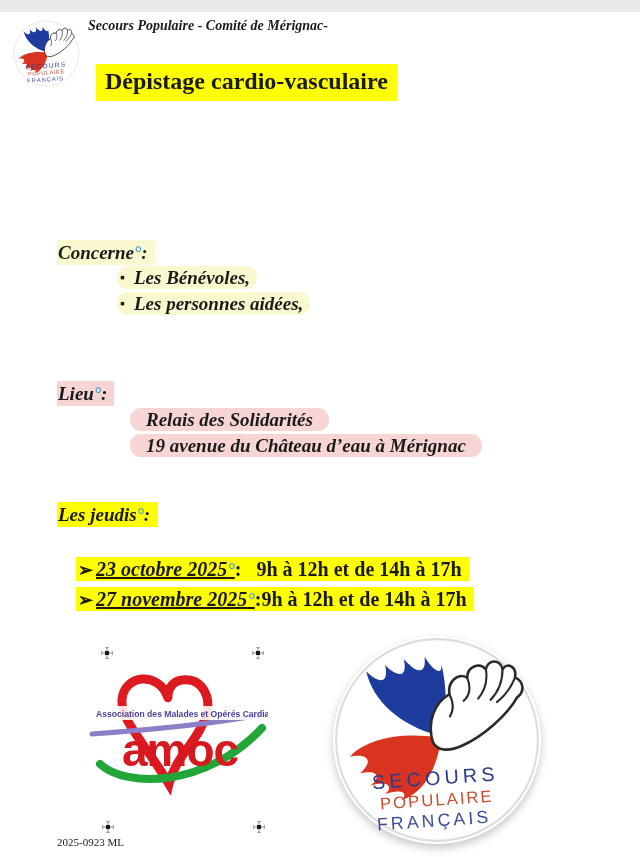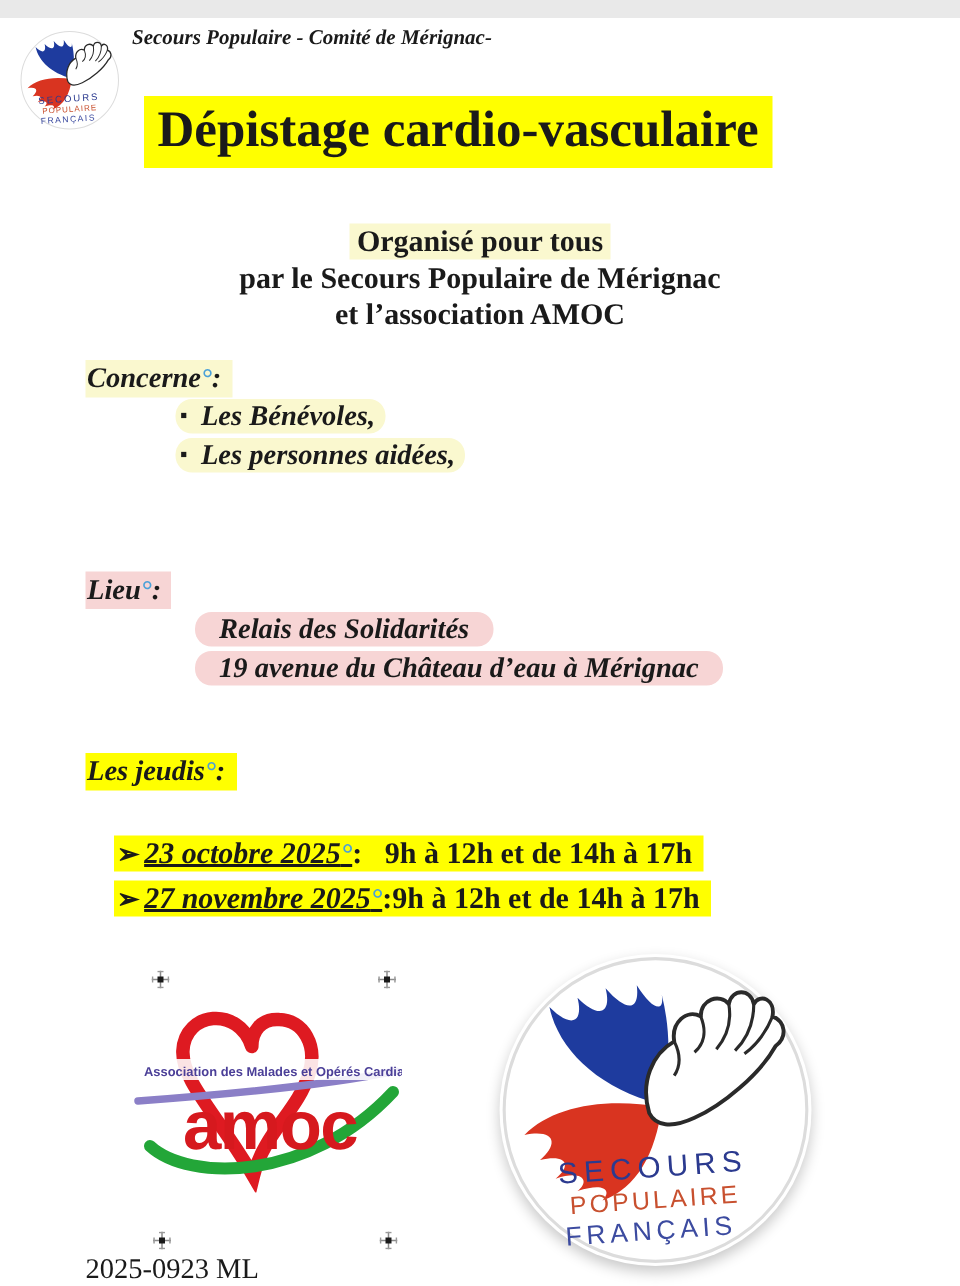--- a/index.html
+++ b/index.html
@@ -7,21 +7,21 @@
   .page{
     position:relative;width:640px;height:857px;background:#ffffff;
     font-family:"Liberation Serif",serif;color:#1a1a1a;overflow:hidden;
     margin:12px auto;
   }
   .abs{position:absolute;}
   
   .org-line{left:88px;top:6px;font-size:14px;font-weight:bold;font-style:italic;}
   
   .title-block{left:96px;top:52px;background:#FFFF00;padding:4px 9px 7px 9px;
-    font-size:34px;font-weight:bold;line-height:1.1;white-space:nowrap;}
+    font-size:24px;font-weight:bold;line-height:1.1;white-space:nowrap;}
   
   .intro{left:0;right:0;top:137px;text-align:center;font-size:20px;font-weight:bold;line-height:24.5px;}
   .hl-cream{background:#FAF8CF;}
   .hl-pink{background:#F7D5D5;}
   .hl-yellow{background:#FFFF00;}
   .intro .hl-cream{padding:1px 5px;}
   
   .label-line{font-size:19px;font-weight:bold;font-style:italic;white-space:nowrap;}
   .label-line .wrap{padding:2px 7px 2px 1px;}
   .u{}
@@ -34,21 +34,21 @@
   .lieu-line{font-size:19px;font-weight:bold;font-style:italic;white-space:nowrap;}
   .lieu-line .wrap{padding:1px 16px;border-radius:11px;}
   
   .date-line{font-size:20px;font-weight:bold;white-space:nowrap;}
   .date-line .wrap{padding:1px 7px 1px 2px;}
   .arrow{font-style:normal;font-size:18px;margin-right:3px;}
   .date-it{font-style:italic;text-decoration:underline;}
   .gap{white-space:pre;}
   
   .spf-wrap{border-radius:50%;box-shadow:0 4px 9px rgba(0,0,0,0.22);}
-  .footer-ref{left:57px;top:824px;font-size:19px;}
+  .footer-ref{left:57px;top:824px;font-size:11px;}
   svg{display:block;}
   .hidden-defs{position:absolute;width:0;height:0;overflow:hidden;}
 </style>
 </head>
 <body>
 
 <svg class="hidden-defs" aria-hidden="true">
   <defs>
     <symbol id="spf-logo" viewBox="0 0 200 200">
       <circle cx="100" cy="100" r="97" fill="#ffffff" stroke="#dcdcdc" stroke-width="2"></circle>
@@ -76,25 +76,20 @@
   <div class="abs" style="left:13px;top:8px;width:67px;height:67px;">
     <svg width="67" height="67" viewBox="0 0 200 200">
         <use href="#spf-logo"></use>
       </svg>
   </div>
 
   <div class="abs org-line">Secours Populaire - Comité de Mérignac-</div>
 
   <div class="abs title-block">Dépistage cardio-vasculaire</div>
 
-  <div class="abs intro">
-    <div><span class="hl-cream">Organisé pour tous</span></div>
-    <div>par le Secours Populaire de Mérignac</div>
-    <div>et l’association AMOC</div>
-  </div>
 
   <div class="abs label-line" style="left:57px;top:230px;">
     <span class="wrap hl-cream"><span class="u">Concerne</span><span class="deg">°</span><span>:</span></span>
   </div>
   <div class="abs bullet-line" style="left:117px;top:255px;">
     <span class="wrap hl-cream"><span class="sq">▪</span><span>Les Bénévoles,</span></span>
   </div>
   <div class="abs bullet-line" style="left:117px;top:281px;">
     <span class="wrap hl-cream"><span class="sq">▪</span><span>Les personnes aidées,</span></span>
   </div>

